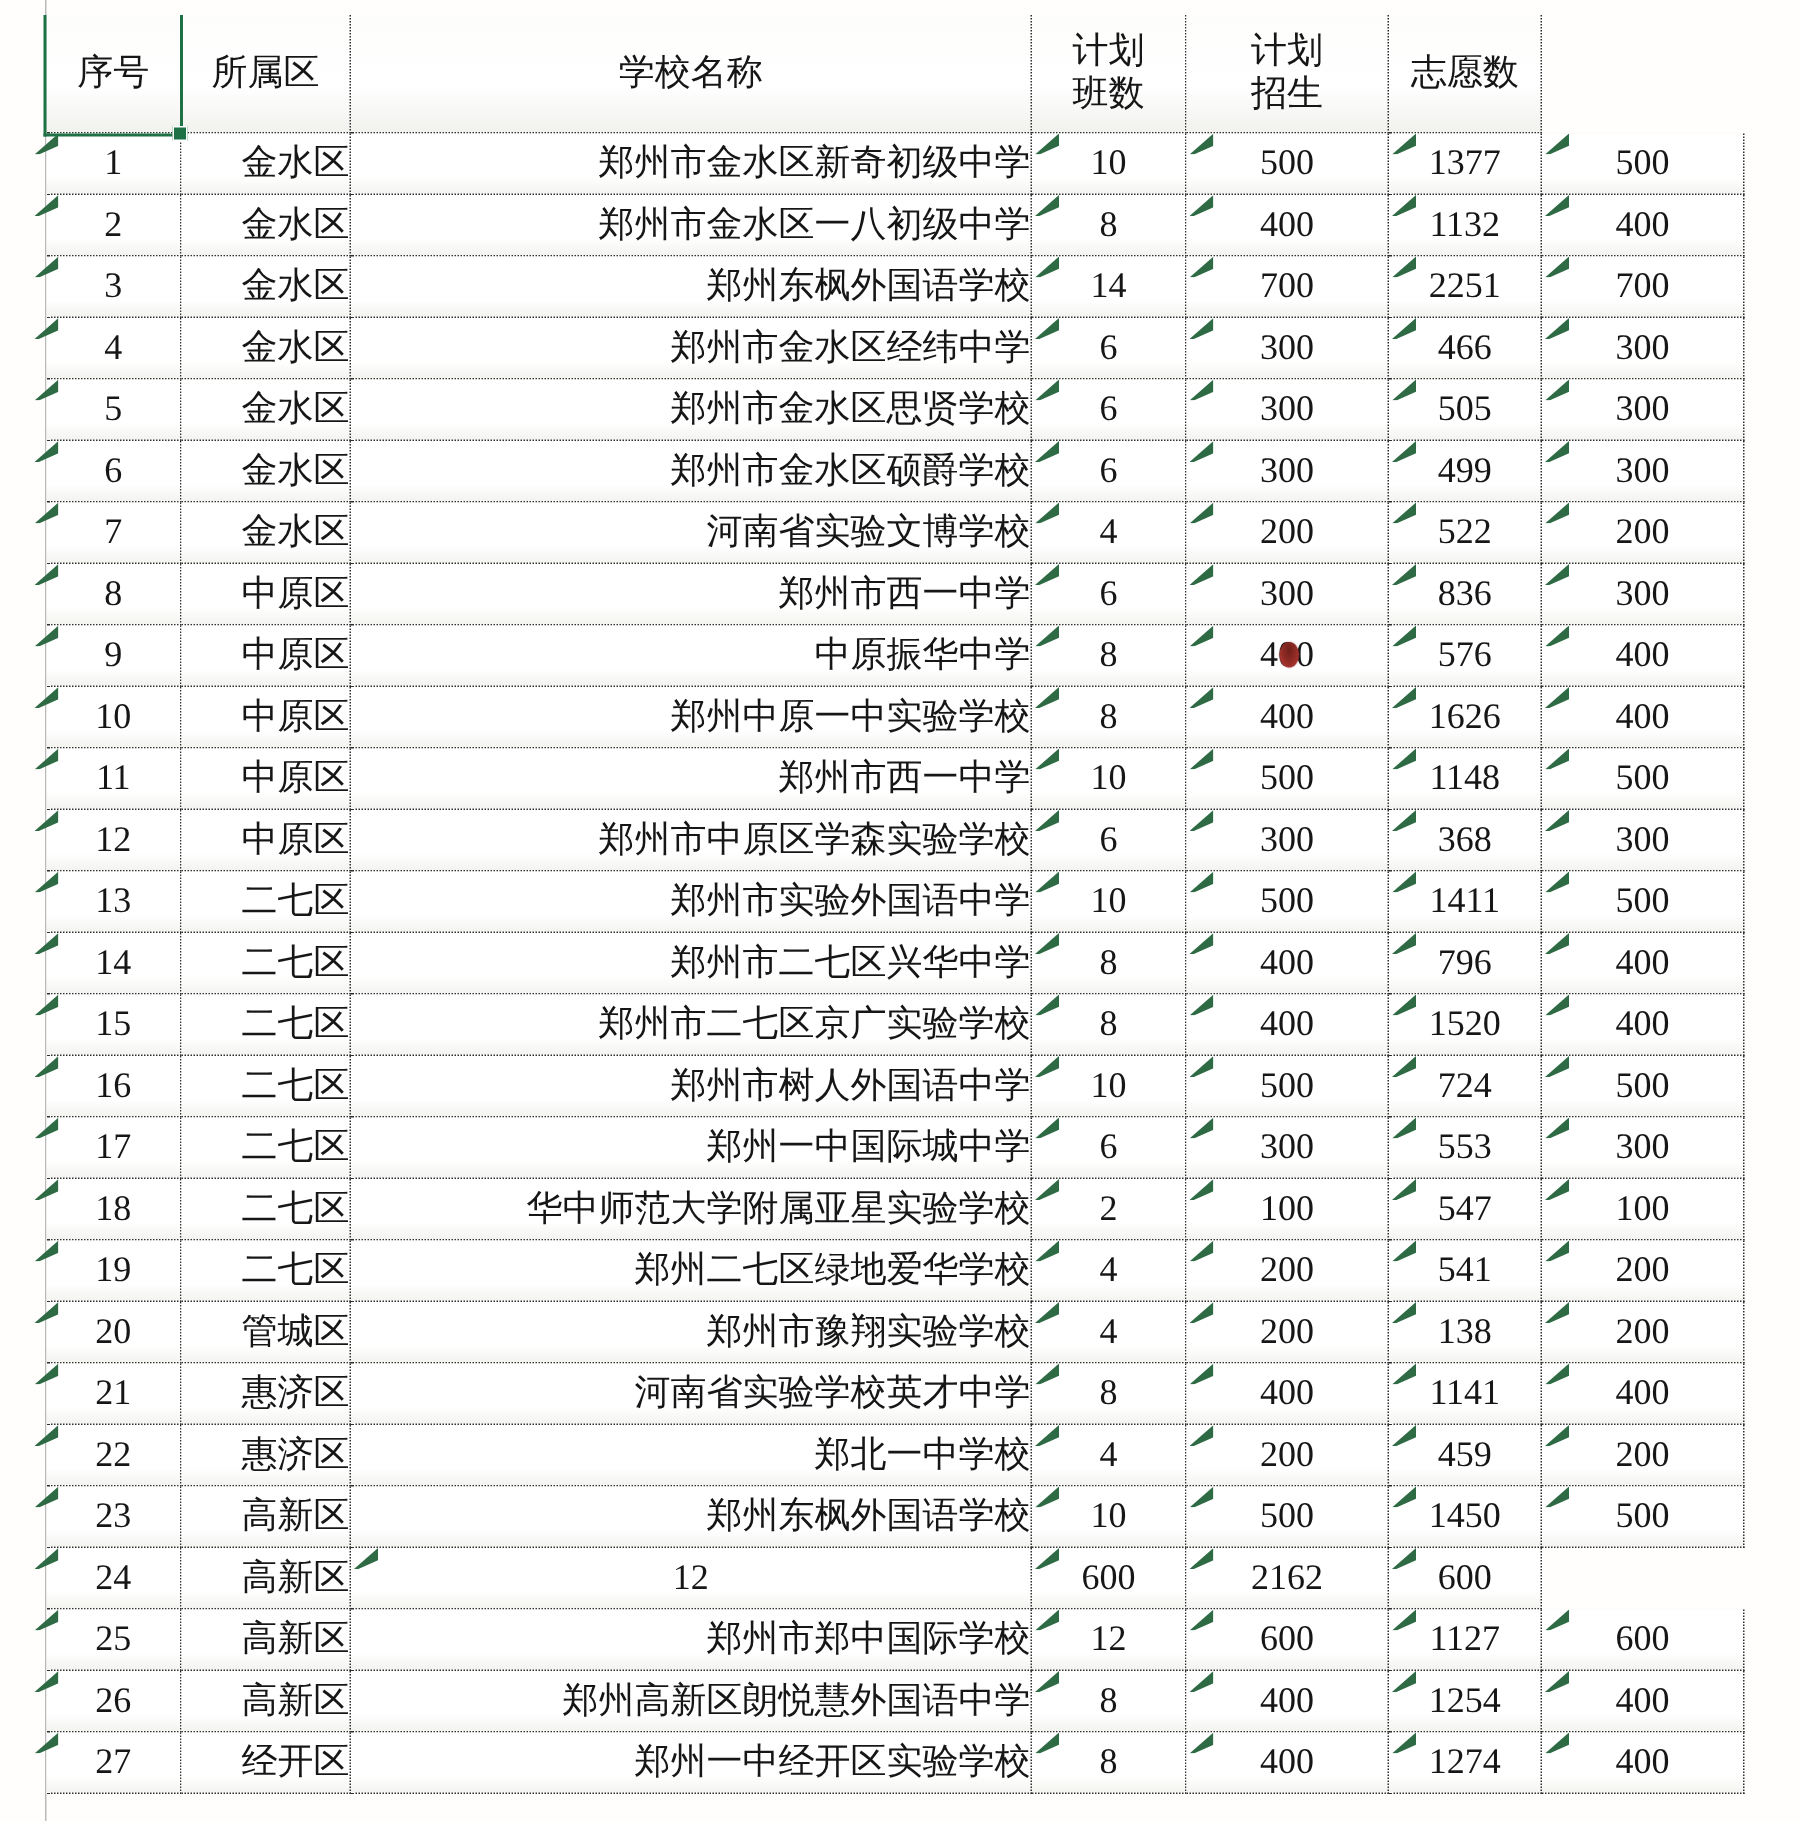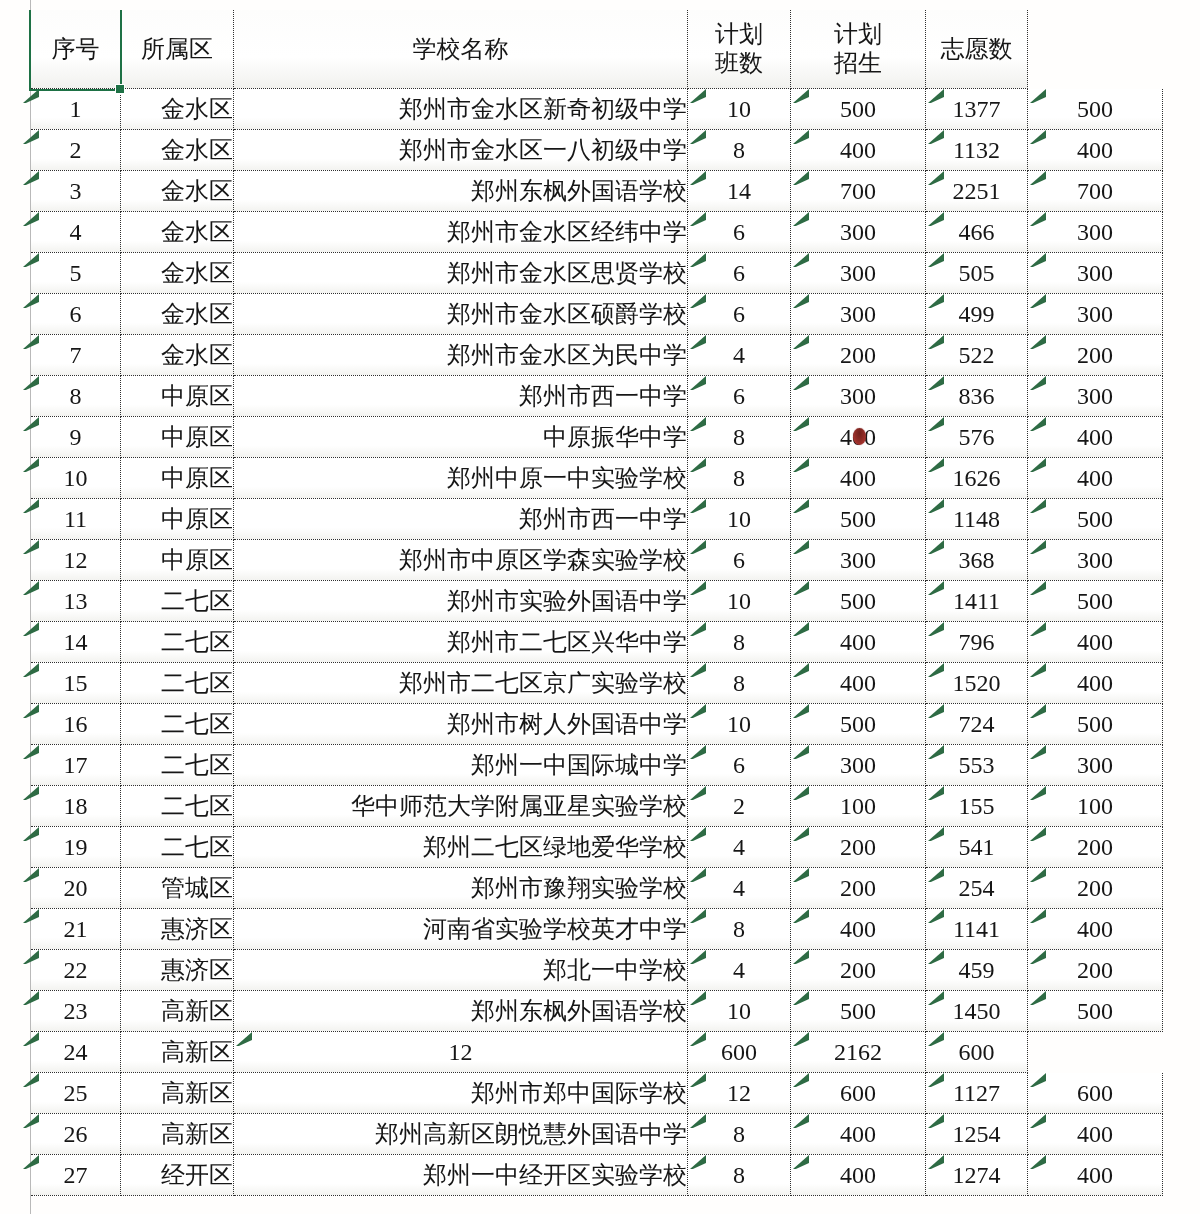--- a/index.html
+++ b/index.html
@@ -238,21 +238,21 @@
       </div>
       <div class="row">
         <div class="cell dcell">
           <span class="tri tri-first"></span>
           <span class="val">7</span>
         </div>
         <div class="cell dcell align-left">
           <span class="val">金水区</span>
         </div>
         <div class="cell dcell align-left">
-          <span class="val">郑州市金水区为民中学</span>
+          <span class="val">河南省实验文博学校</span>
         </div>
         <div class="cell dcell">
           <span class="tri"></span>
           <span class="val">4</span>
         </div>
         <div class="cell dcell">
           <span class="tri"></span>
           <span class="val">200</span>
         </div>
         <div class="cell dcell">
@@ -559,21 +559,21 @@
         <div class="cell dcell">
           <span class="tri"></span>
           <span class="val">2</span>
         </div>
         <div class="cell dcell">
           <span class="tri"></span>
           <span class="val">100</span>
         </div>
         <div class="cell dcell">
           <span class="tri"></span>
-          <span class="val">155</span>
+          <span class="val">547</span>
         </div>
         <div class="cell dcell">
           <span class="tri"></span>
           <span class="val">100</span>
         </div>
       </div>
       <div class="row">
         <div class="cell dcell">
           <span class="tri tri-first"></span>
           <span class="val">19</span>
@@ -615,21 +615,21 @@
         <div class="cell dcell">
           <span class="tri"></span>
           <span class="val">4</span>
         </div>
         <div class="cell dcell">
           <span class="tri"></span>
           <span class="val">200</span>
         </div>
         <div class="cell dcell">
           <span class="tri"></span>
-          <span class="val">254</span>
+          <span class="val">138</span>
         </div>
         <div class="cell dcell">
           <span class="tri"></span>
           <span class="val">200</span>
         </div>
       </div>
       <div class="row">
         <div class="cell dcell">
           <span class="tri tri-first"></span>
           <span class="val">21</span>

